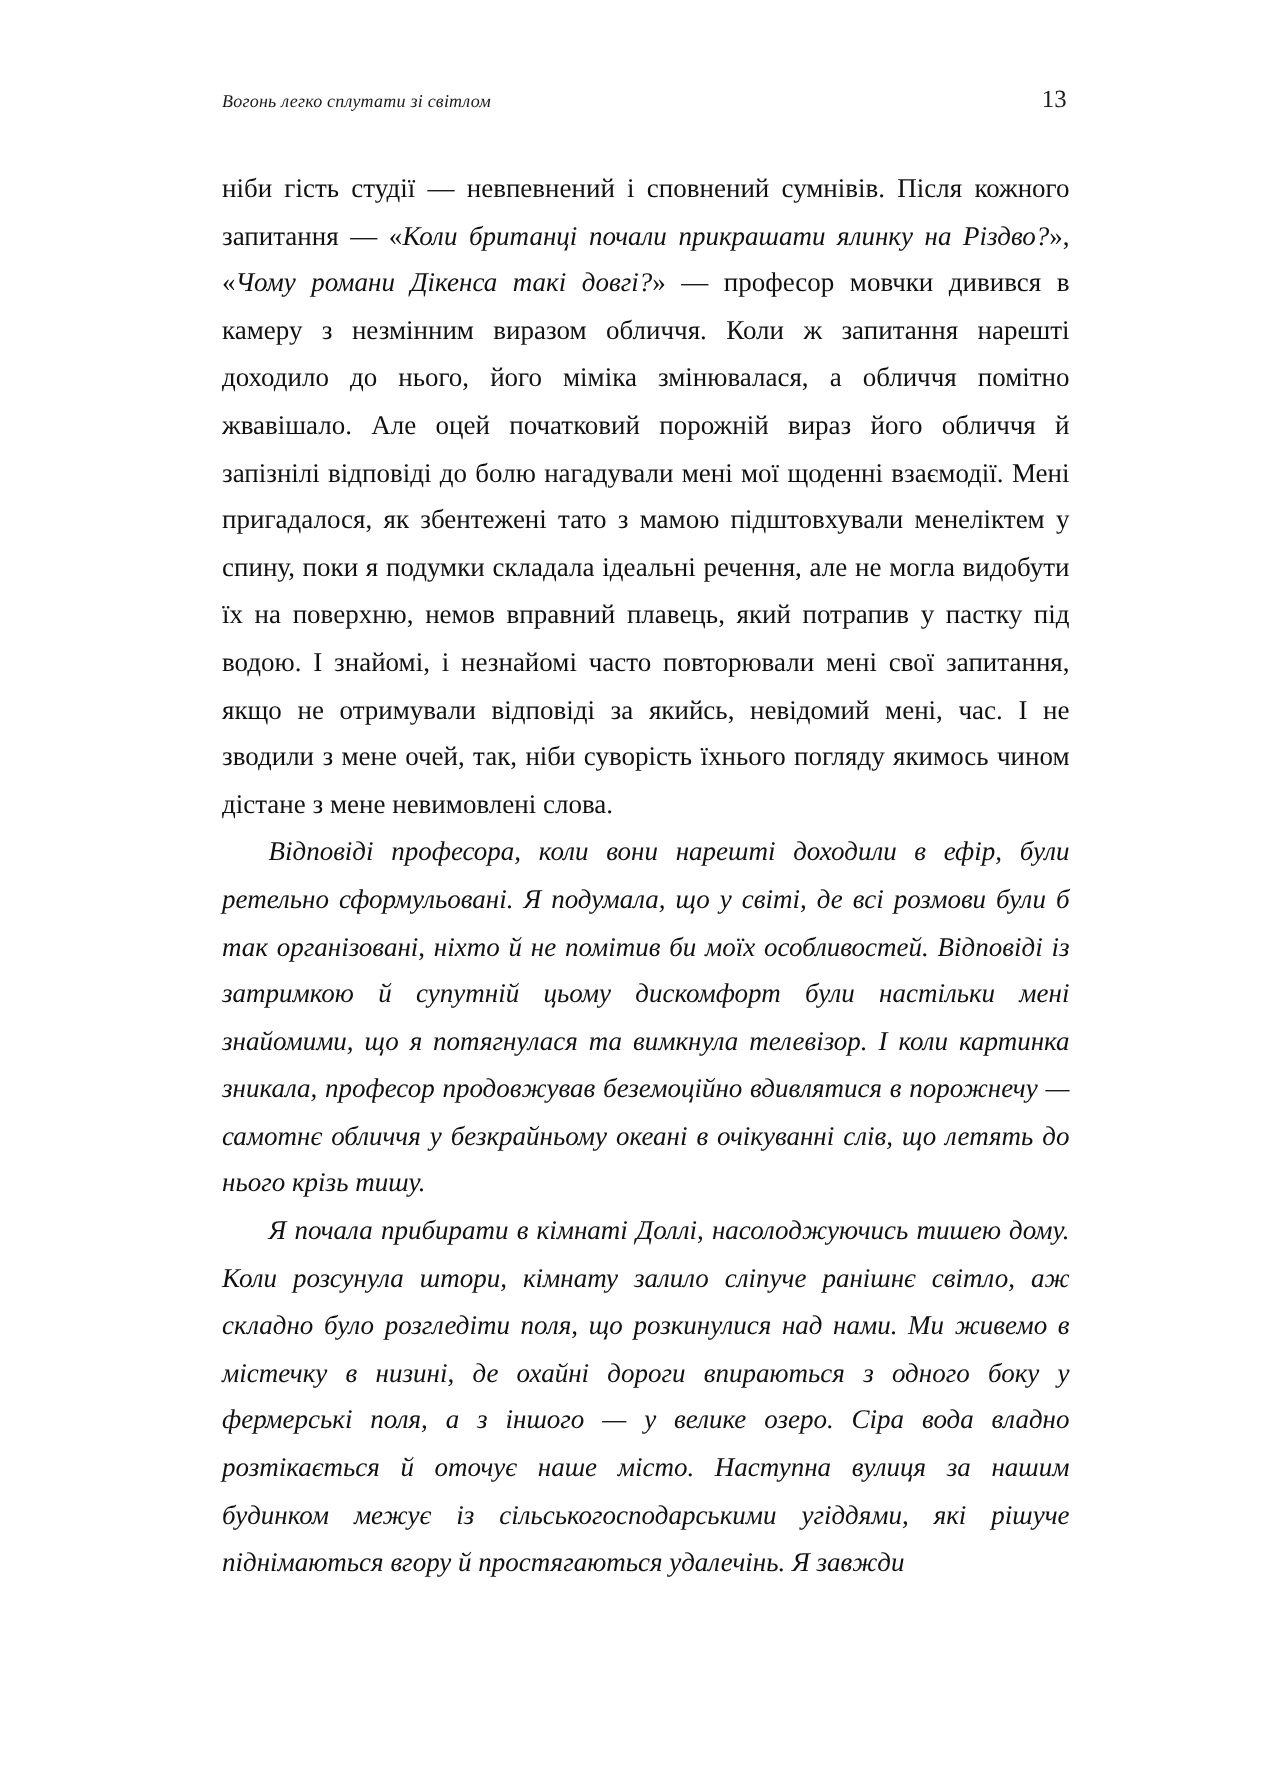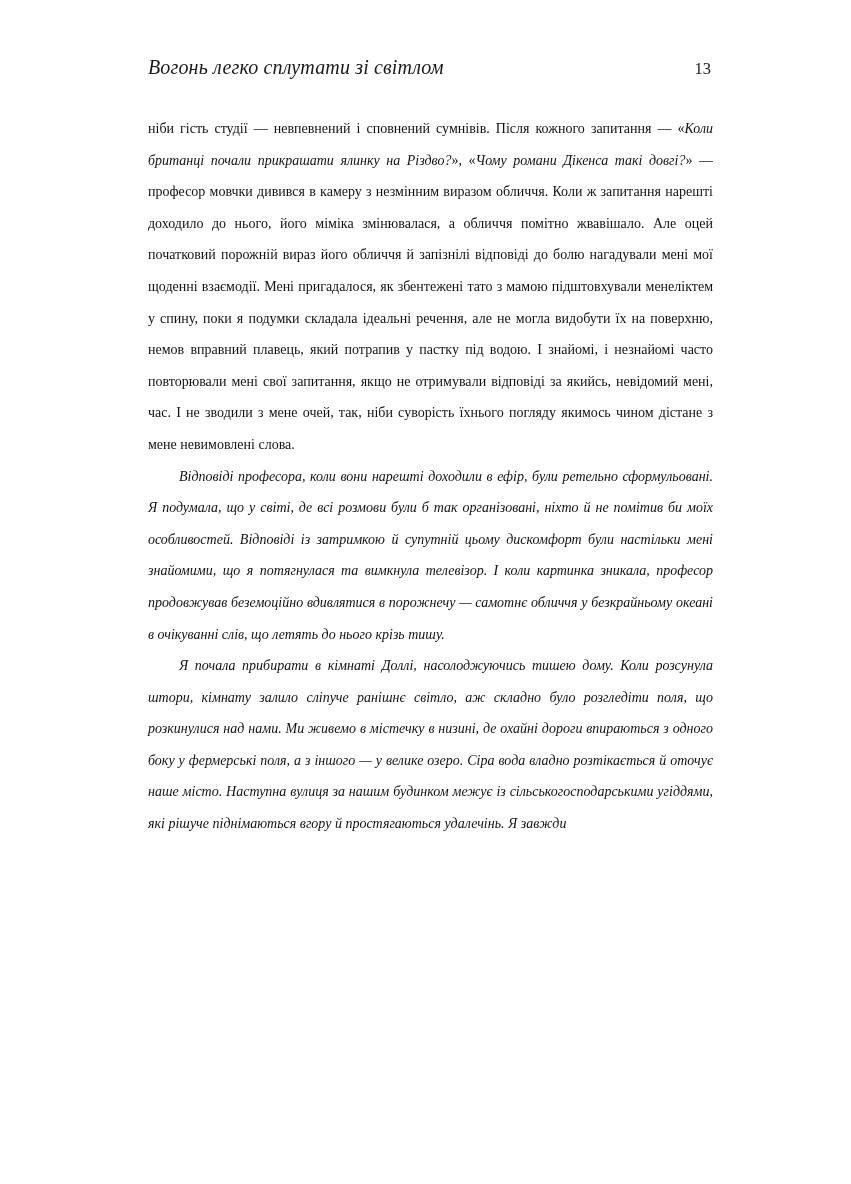--- a/index.html
+++ b/index.html
@@ -25,33 +25,33 @@
   }
   .running-head {
     display: flex;
     align-items: baseline;
     justify-content: space-between;
     width: 100%;
     margin-bottom: 34px;
   }
   .running-head .book-title {
     font-style: italic;
-    font-size: 20px;
+    font-size: 12px;
     letter-spacing: 0.15px;
     color: #1a1a1a;
     white-space: nowrap;
   }
   .running-head .folio {
     font-size: 16.5px;
     color: #1a1a1a;
     padding-right: 2px;
   }
   .body-text p {
     margin: 0;
-    font-size: 14px;
+    font-size: 18px;
     line-height: 31.6px;
     text-align: justify;
     text-justify: inter-word;
     hyphens: none;
     color: #111111;
   }
   .body-text p.indent {
     text-indent: 31px;
     font-style: italic;
   }

